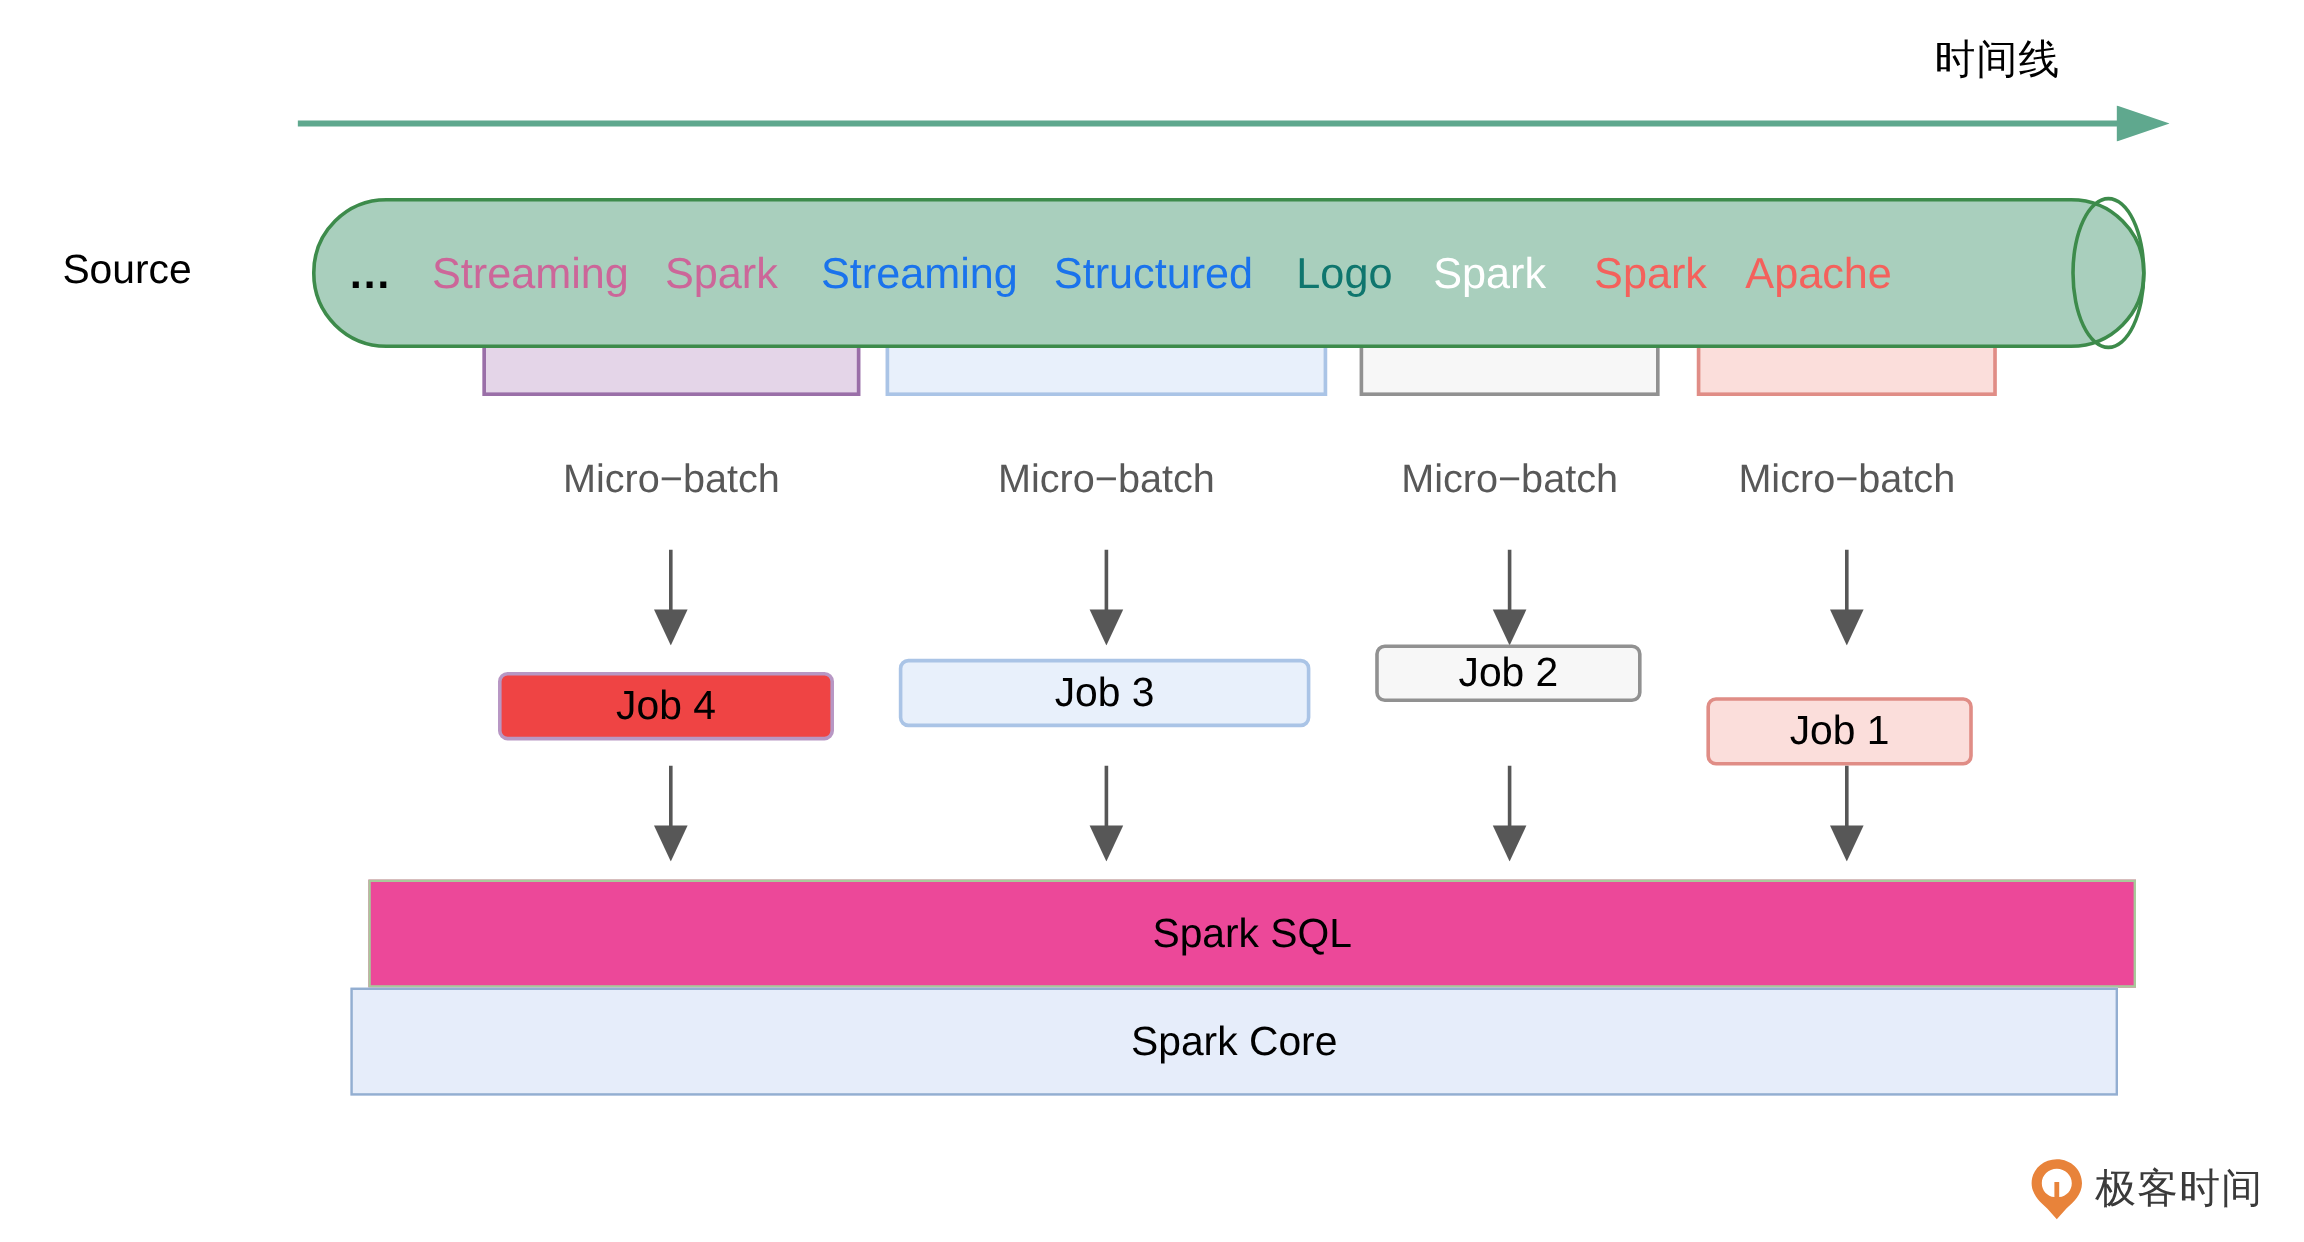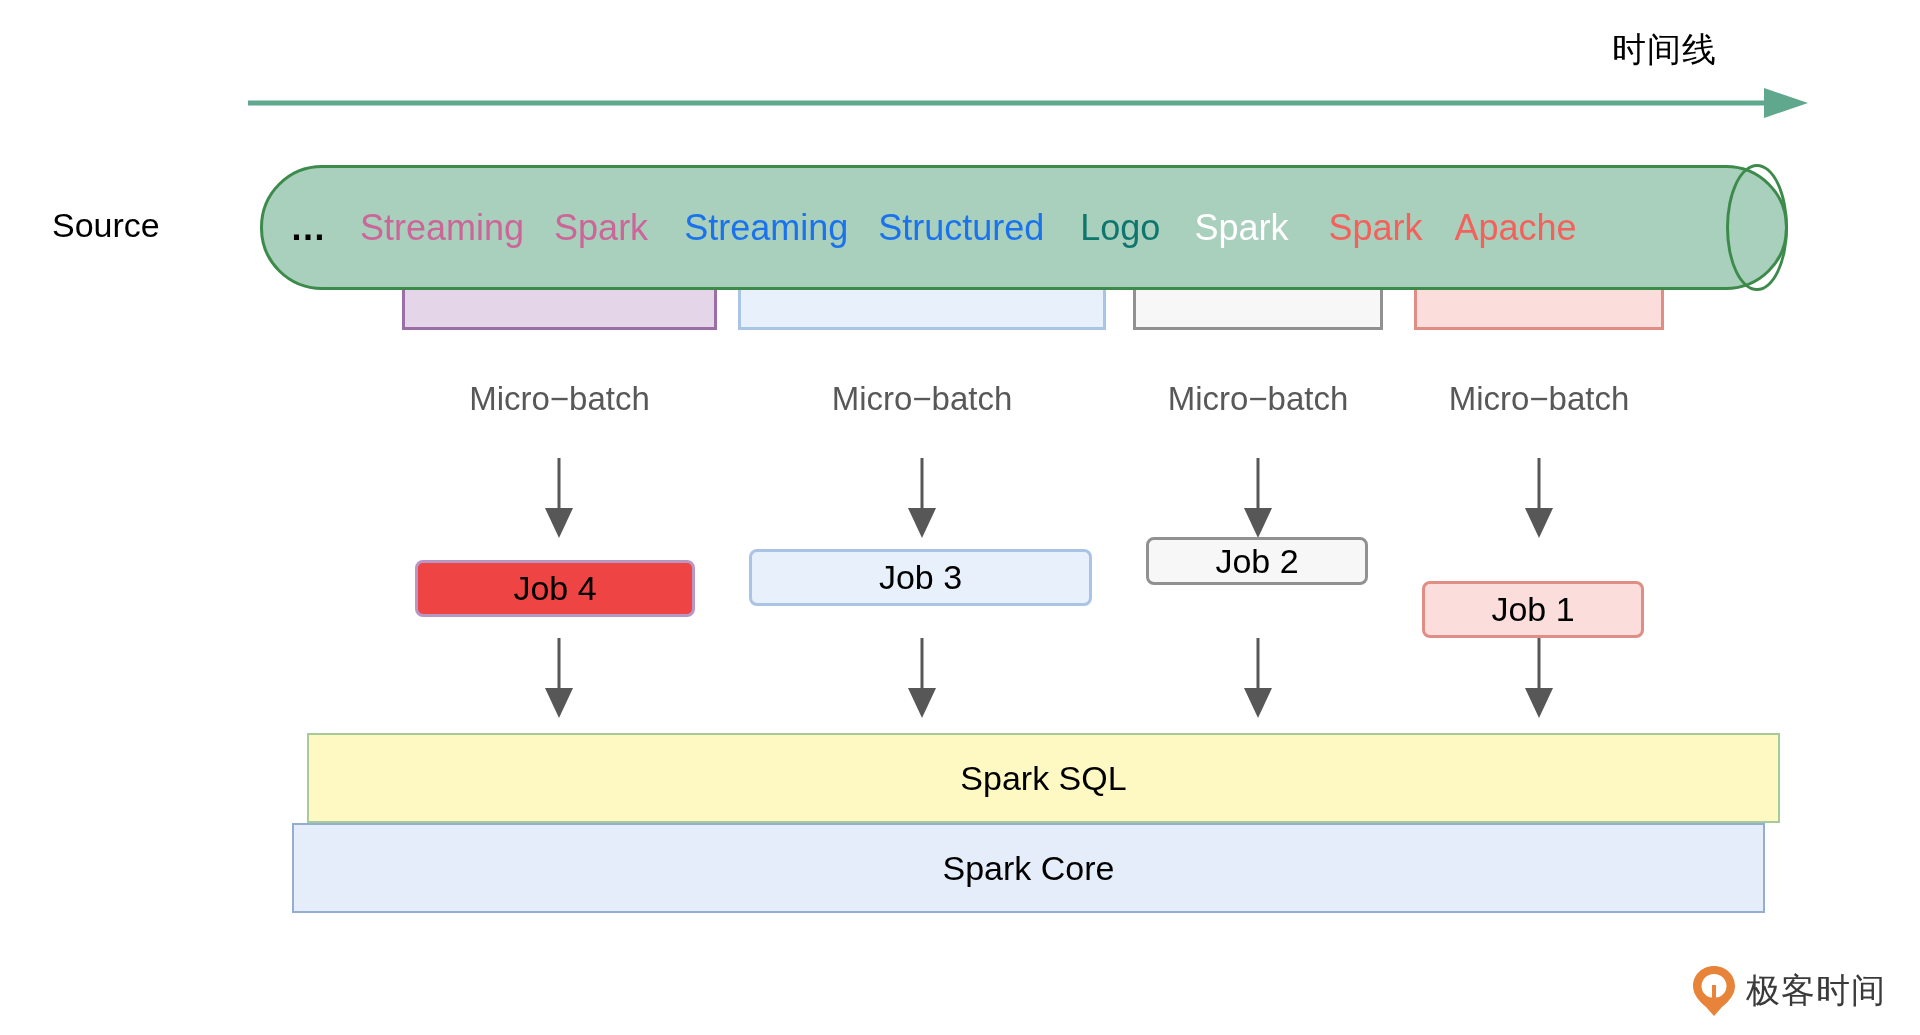--- a/index.html
+++ b/index.html
@@ -251,21 +251,21 @@
   </svg>
   <svg class="down-arrow" style="left:1235px; top:638px;" width="46" height="80" viewBox="0 0 46 80" xmlns="http://www.w3.org/2000/svg">
     <line x1="23" y1="0" x2="23" y2="56" stroke="#575757" stroke-width="3"></line>
     <polygon points="9,50 37,50 23,80" fill="#575757"></polygon>
   </svg>
   <svg class="down-arrow" style="left:1516px; top:638px;" width="46" height="80" viewBox="0 0 46 80" xmlns="http://www.w3.org/2000/svg">
     <line x1="23" y1="0" x2="23" y2="56" stroke="#575757" stroke-width="3"></line>
     <polygon points="9,50 37,50 23,80" fill="#575757"></polygon>
   </svg>
 
-  <div class="stack-bar" style="left:307px; top:733px; width:1473px; height:90px; background:#fef9c3; border-color:#a8c99a;">
+  <div class="stack-bar" style="left:307px; top:733px; width:1473px; height:90px; background:#ec4899; border-color:#a8c99a;">
     <span>Spark SQL</span>
   </div>
   <div class="stack-bar" style="left:292px; top:823px; width:1473px; height:90px; background:#e6edfa; border-color:#93aed1;">
     <span>Spark Core</span>
   </div>
 
   <div id="logo">
     <svg width="44" height="52" viewBox="0 0 44 52" xmlns="http://www.w3.org/2000/svg">
       <path d="M22 1 C10 1 1 10 1 21 C1 30 8 37 14 42 L22 51 L30 42 C36 37 43 30 43 21 C43 10 34 1 22 1 Z" fill="#e8833a"></path>
       <path d="M22 9 C15 9 9.5 14.5 9.5 21 C9.5 27 14 32 20 32.6 L20 20 L24 20 L24 32.6 C30 32 34.5 27 34.5 21 C34.5 14.5 29 9 22 9 Z" fill="#ffffff"></path>

